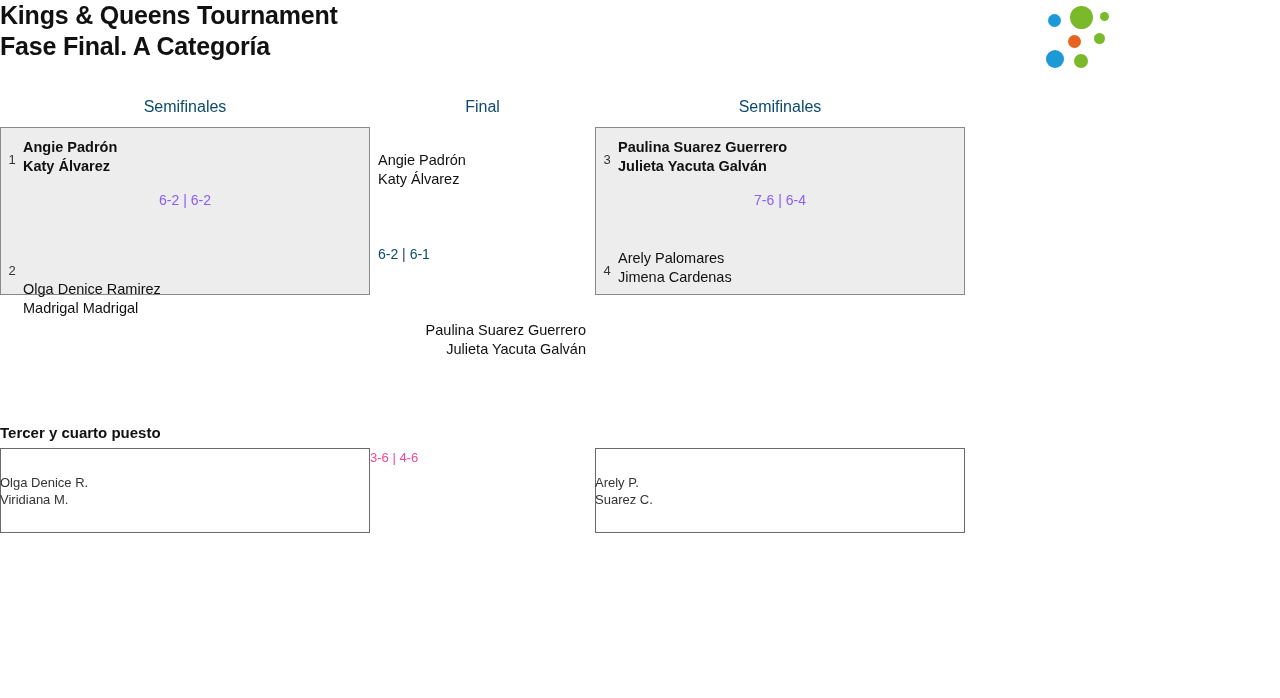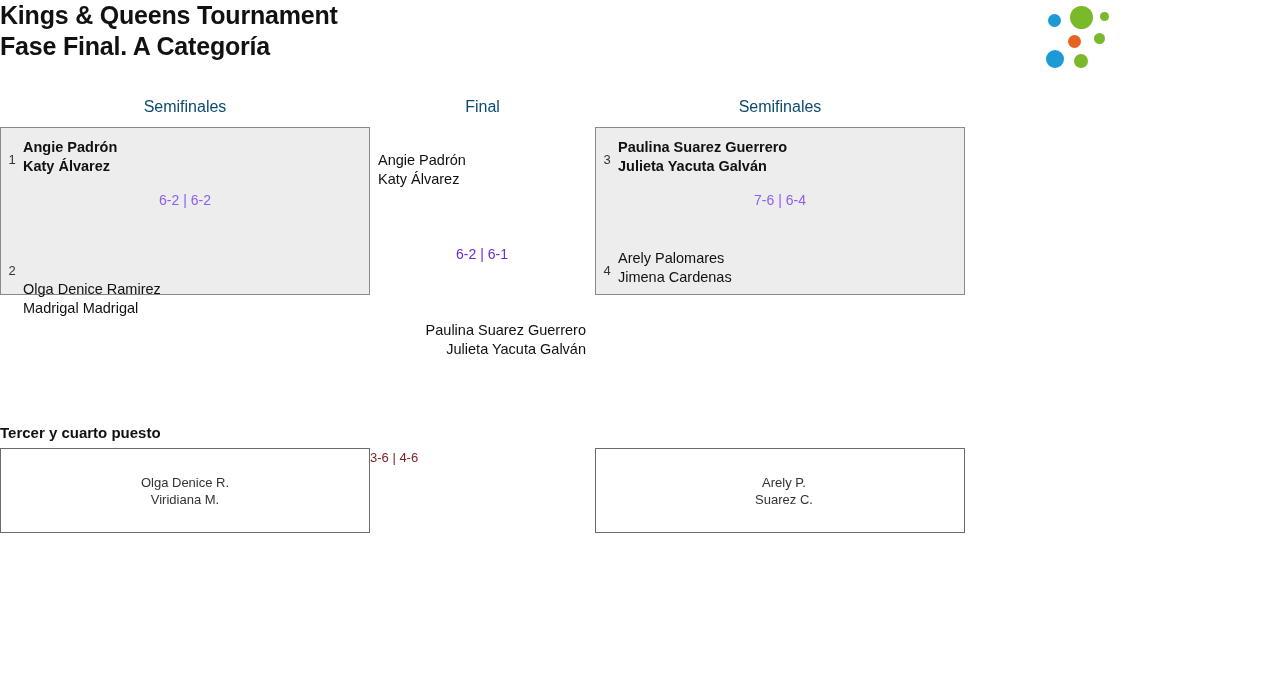--- a/index.html
+++ b/index.html
@@ -125,23 +125,23 @@
     white-space: nowrap;
   }
   #final-top    { left: 378px; top: 151px; text-align: left; }
   #final-bottom { left: 378px; top: 321px; width: 208px; text-align: right; }
 
   #final-score {
     position: absolute;
     left: 378px;
     top: 246px;
     width: 208px;
-    text-align: center;
+    text-align: left;
     font-size: 14px;
-    color: #6d28d9;
+    color: #0c4a6e;
   }
 
   
   #third-title {
     position: absolute;
     left: 0px;
     top: 418px;
     font-size: 15px;
     font-weight: bold;
     color: #111111;
@@ -155,32 +155,32 @@
     background: transparent;
   }
   #third-left  { left: 0px;   top: 448px; width: 370px; height: 85px; }
   #third-right { left: 595px; top: 448px; width: 370px; height: 85px; }
 
   .third-names {
     position: absolute;
     font-size: 13px;
     line-height: 17px;
     color: #333333;
-    text-align: center;
+    text-align: left;
     white-space: nowrap;
   }
   #third-left-names  { left: 0px;   top: 474px; width: 370px; }
   #third-right-names { left: 595px; top: 474px; width: 378px; }
 
   #third-score {
     position: absolute;
     left: 370px;
     top: 450px;
     font-size: 13px;
-    color: #7f1d1d;
+    color: #ec4899;
     white-space: nowrap;
   }
 </style>
 </head>
 <body>
 
 <div class="page">
 
   <div class="title-block">
     <div class="title-line">Kings &amp; Queens Tournament</div>

